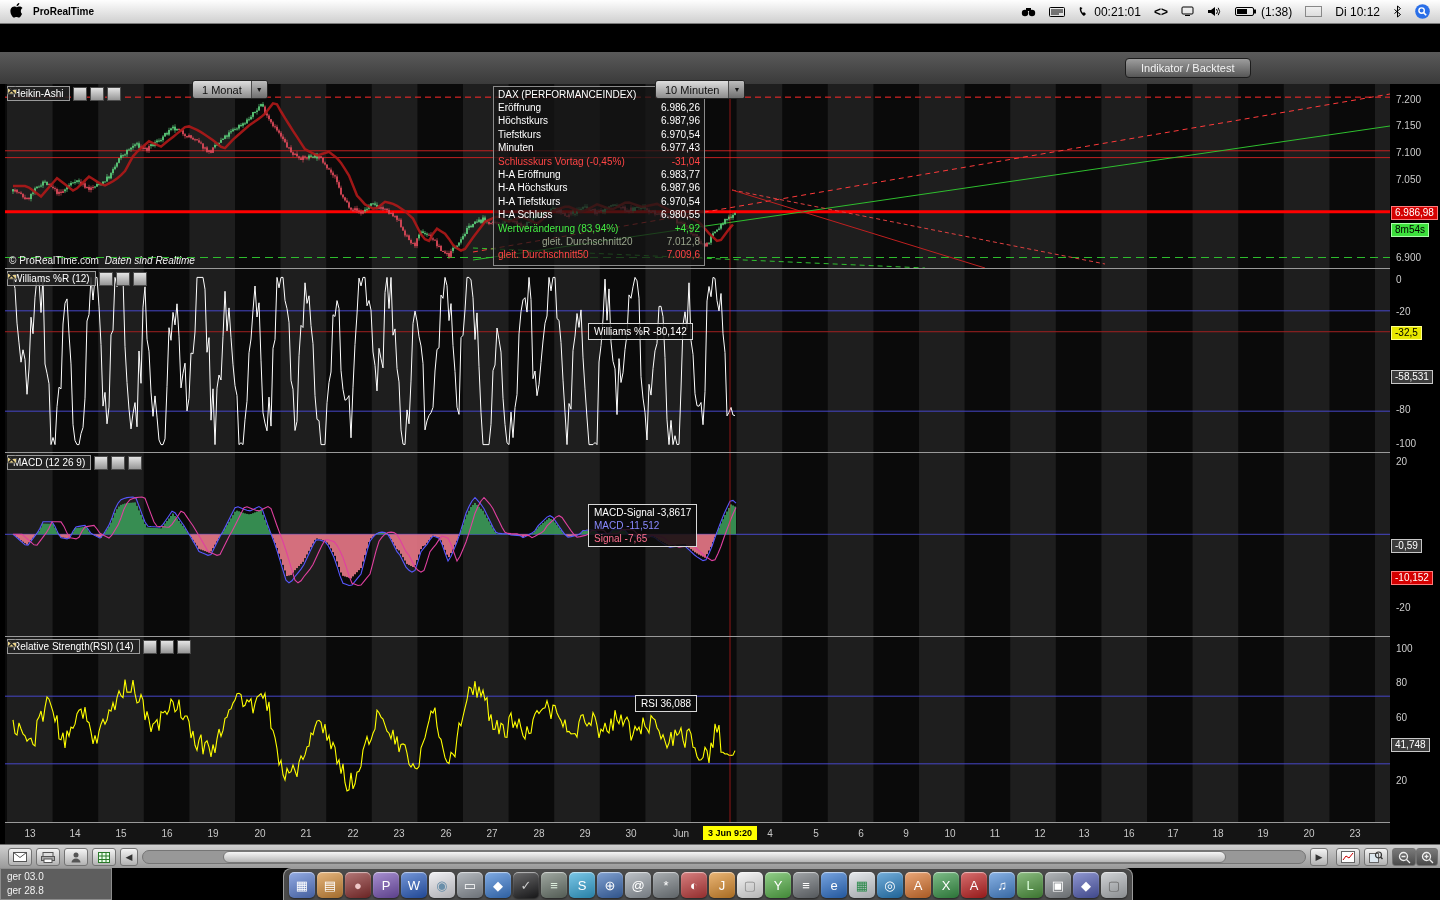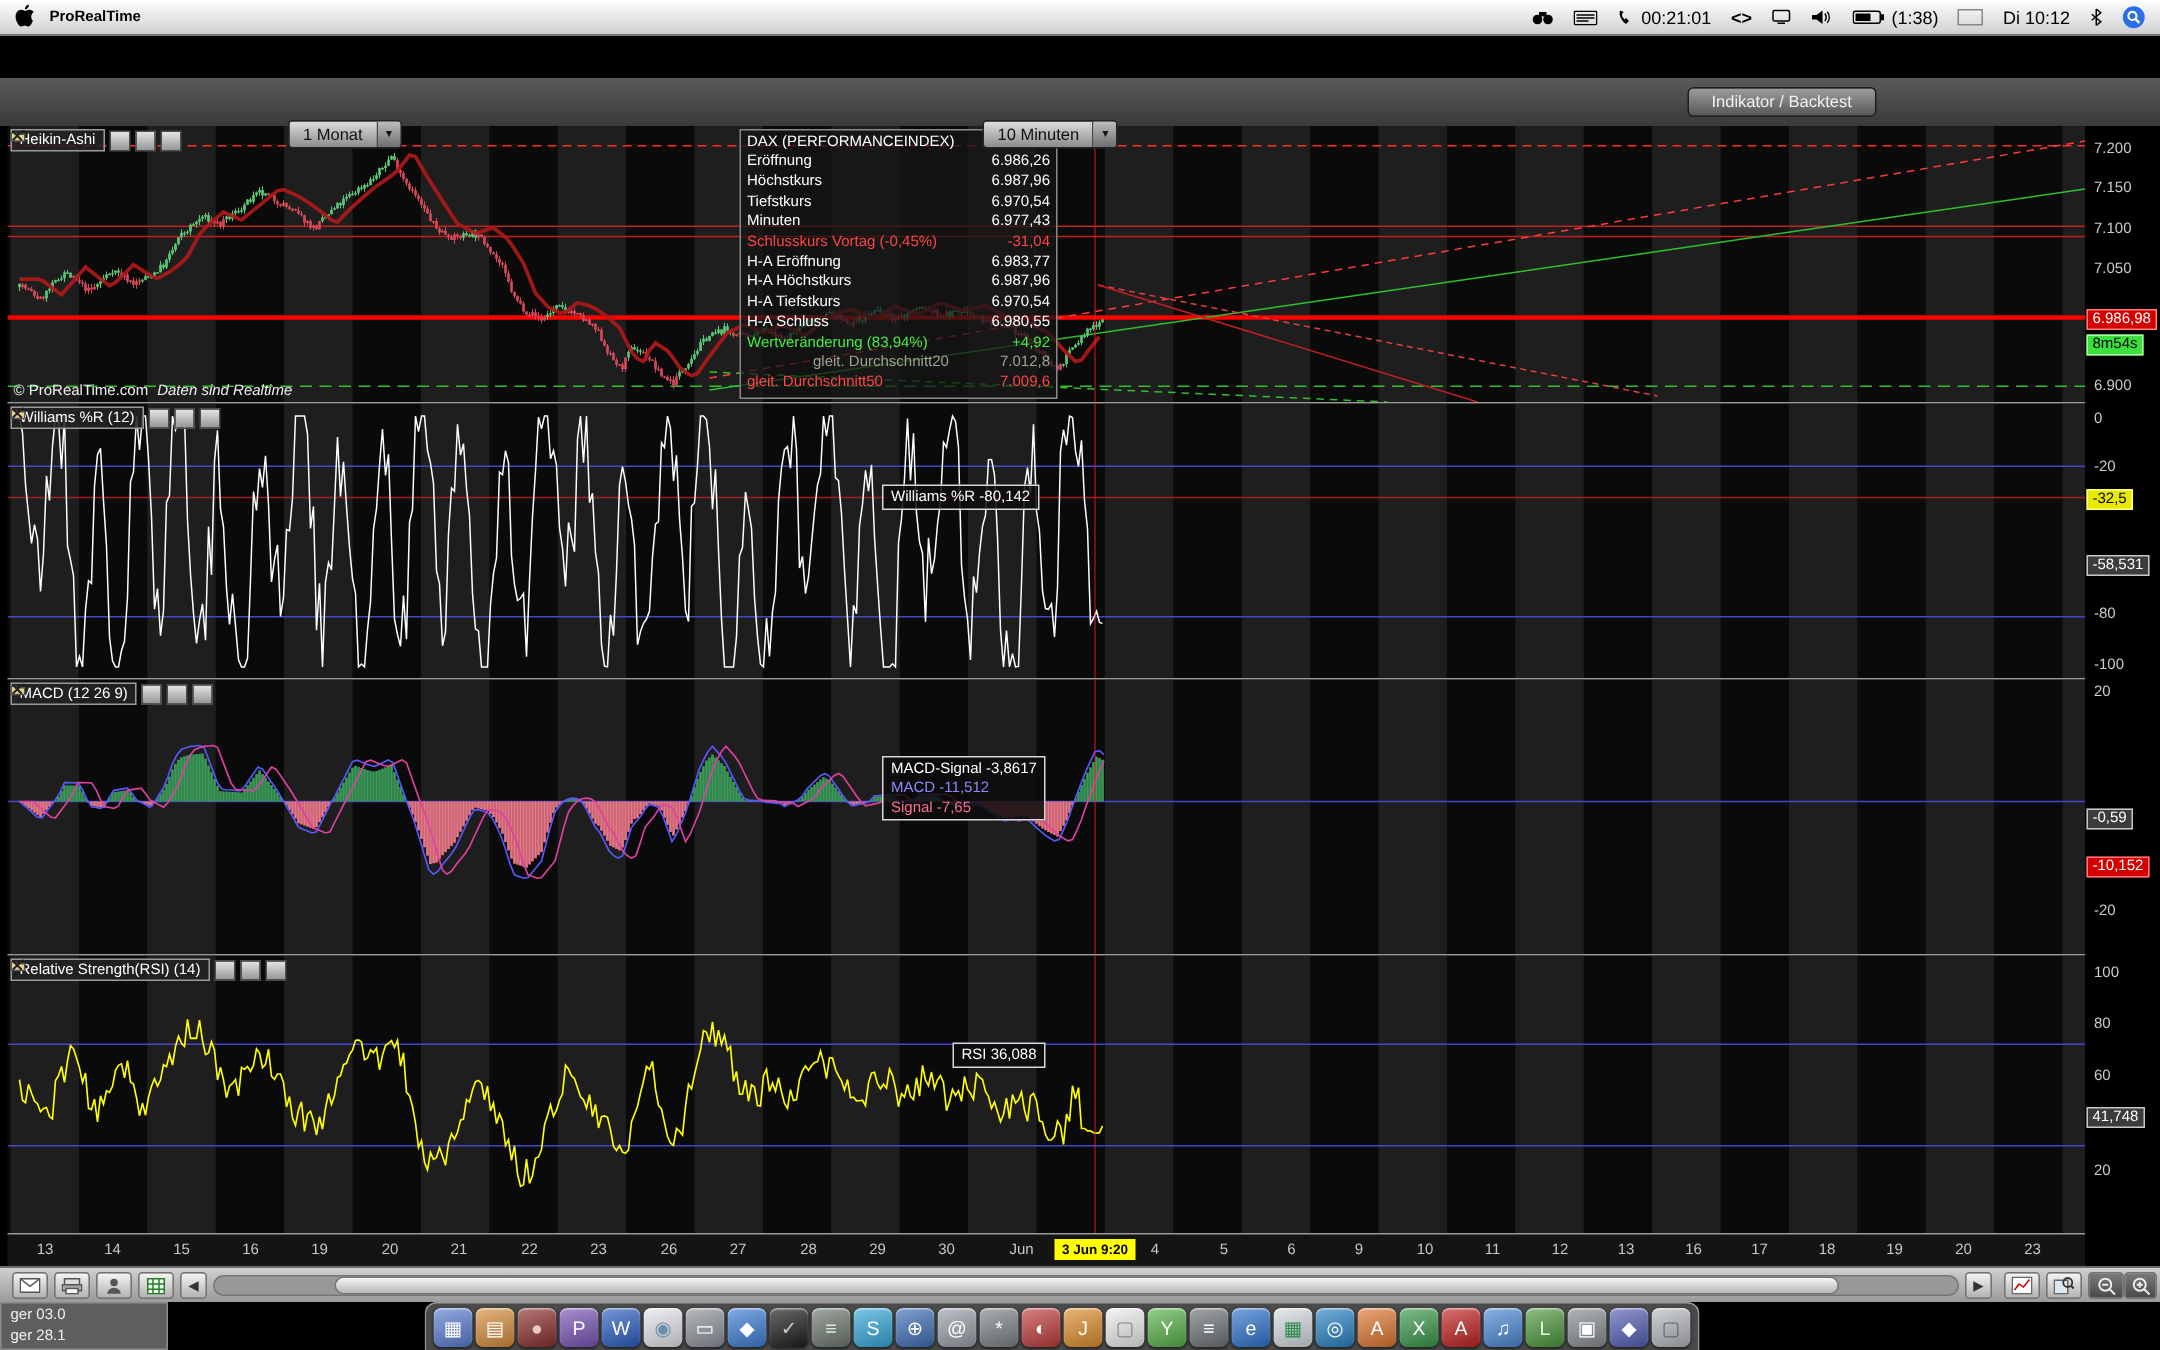--- a/index.html
+++ b/index.html
@@ -1575,21 +1575,21 @@
     <span class="sbtn darkbtn" style="left:1416px;width:22px;">
         <svg width="13" height="13">
           <circle cx="5.5" cy="5.5" r="4" fill="none" stroke="#eee" stroke-width="1.3"></circle>
           <path d="M3.5 5.5h4M5.5 3.5v4M8.5 8.5L12 12" stroke="#eee" stroke-width="1.3"></path>
         </svg>
       </span>
   </div>
 
   <div id="bgwin">
       <div>ger 03.0</div>
-      <div>ger 28.1</div>
+      <div>ger 28.8</div>
     </div>
 
   <div class="dock">
       <span id="dock-icons" style="display:flex;gap:2px;align-items:flex-end;">
         <div class="dicon" style="background: linear-gradient(160deg, rgba(255, 255, 255, 0.35), rgba(0, 0, 0, 0.25)), rgb(91, 127, 212); color: rgb(255, 255, 255);">▦</div>
         <div class="dicon" style="background: linear-gradient(160deg, rgba(255, 255, 255, 0.35), rgba(0, 0, 0, 0.25)), rgb(216, 143, 58); color: rgb(255, 255, 255);">▤</div>
         <div class="dicon" style="background: linear-gradient(160deg, rgba(255, 255, 255, 0.35), rgba(0, 0, 0, 0.25)), rgb(140, 47, 47); color: rgb(240, 200, 200);">●</div>
         <div class="dicon" style="background: linear-gradient(160deg, rgba(255, 255, 255, 0.35), rgba(0, 0, 0, 0.25)), rgb(122, 85, 184); color: rgb(255, 255, 255);">P</div>
         <div class="dicon" style="background: linear-gradient(160deg, rgba(255, 255, 255, 0.35), rgba(0, 0, 0, 0.25)), rgb(43, 95, 196); color: rgb(255, 255, 255);">W</div>
         <div class="dicon" style="background: linear-gradient(160deg, rgba(255, 255, 255, 0.35), rgba(0, 0, 0, 0.25)), rgb(232, 232, 238); color: rgb(106, 143, 170);">◉</div>

